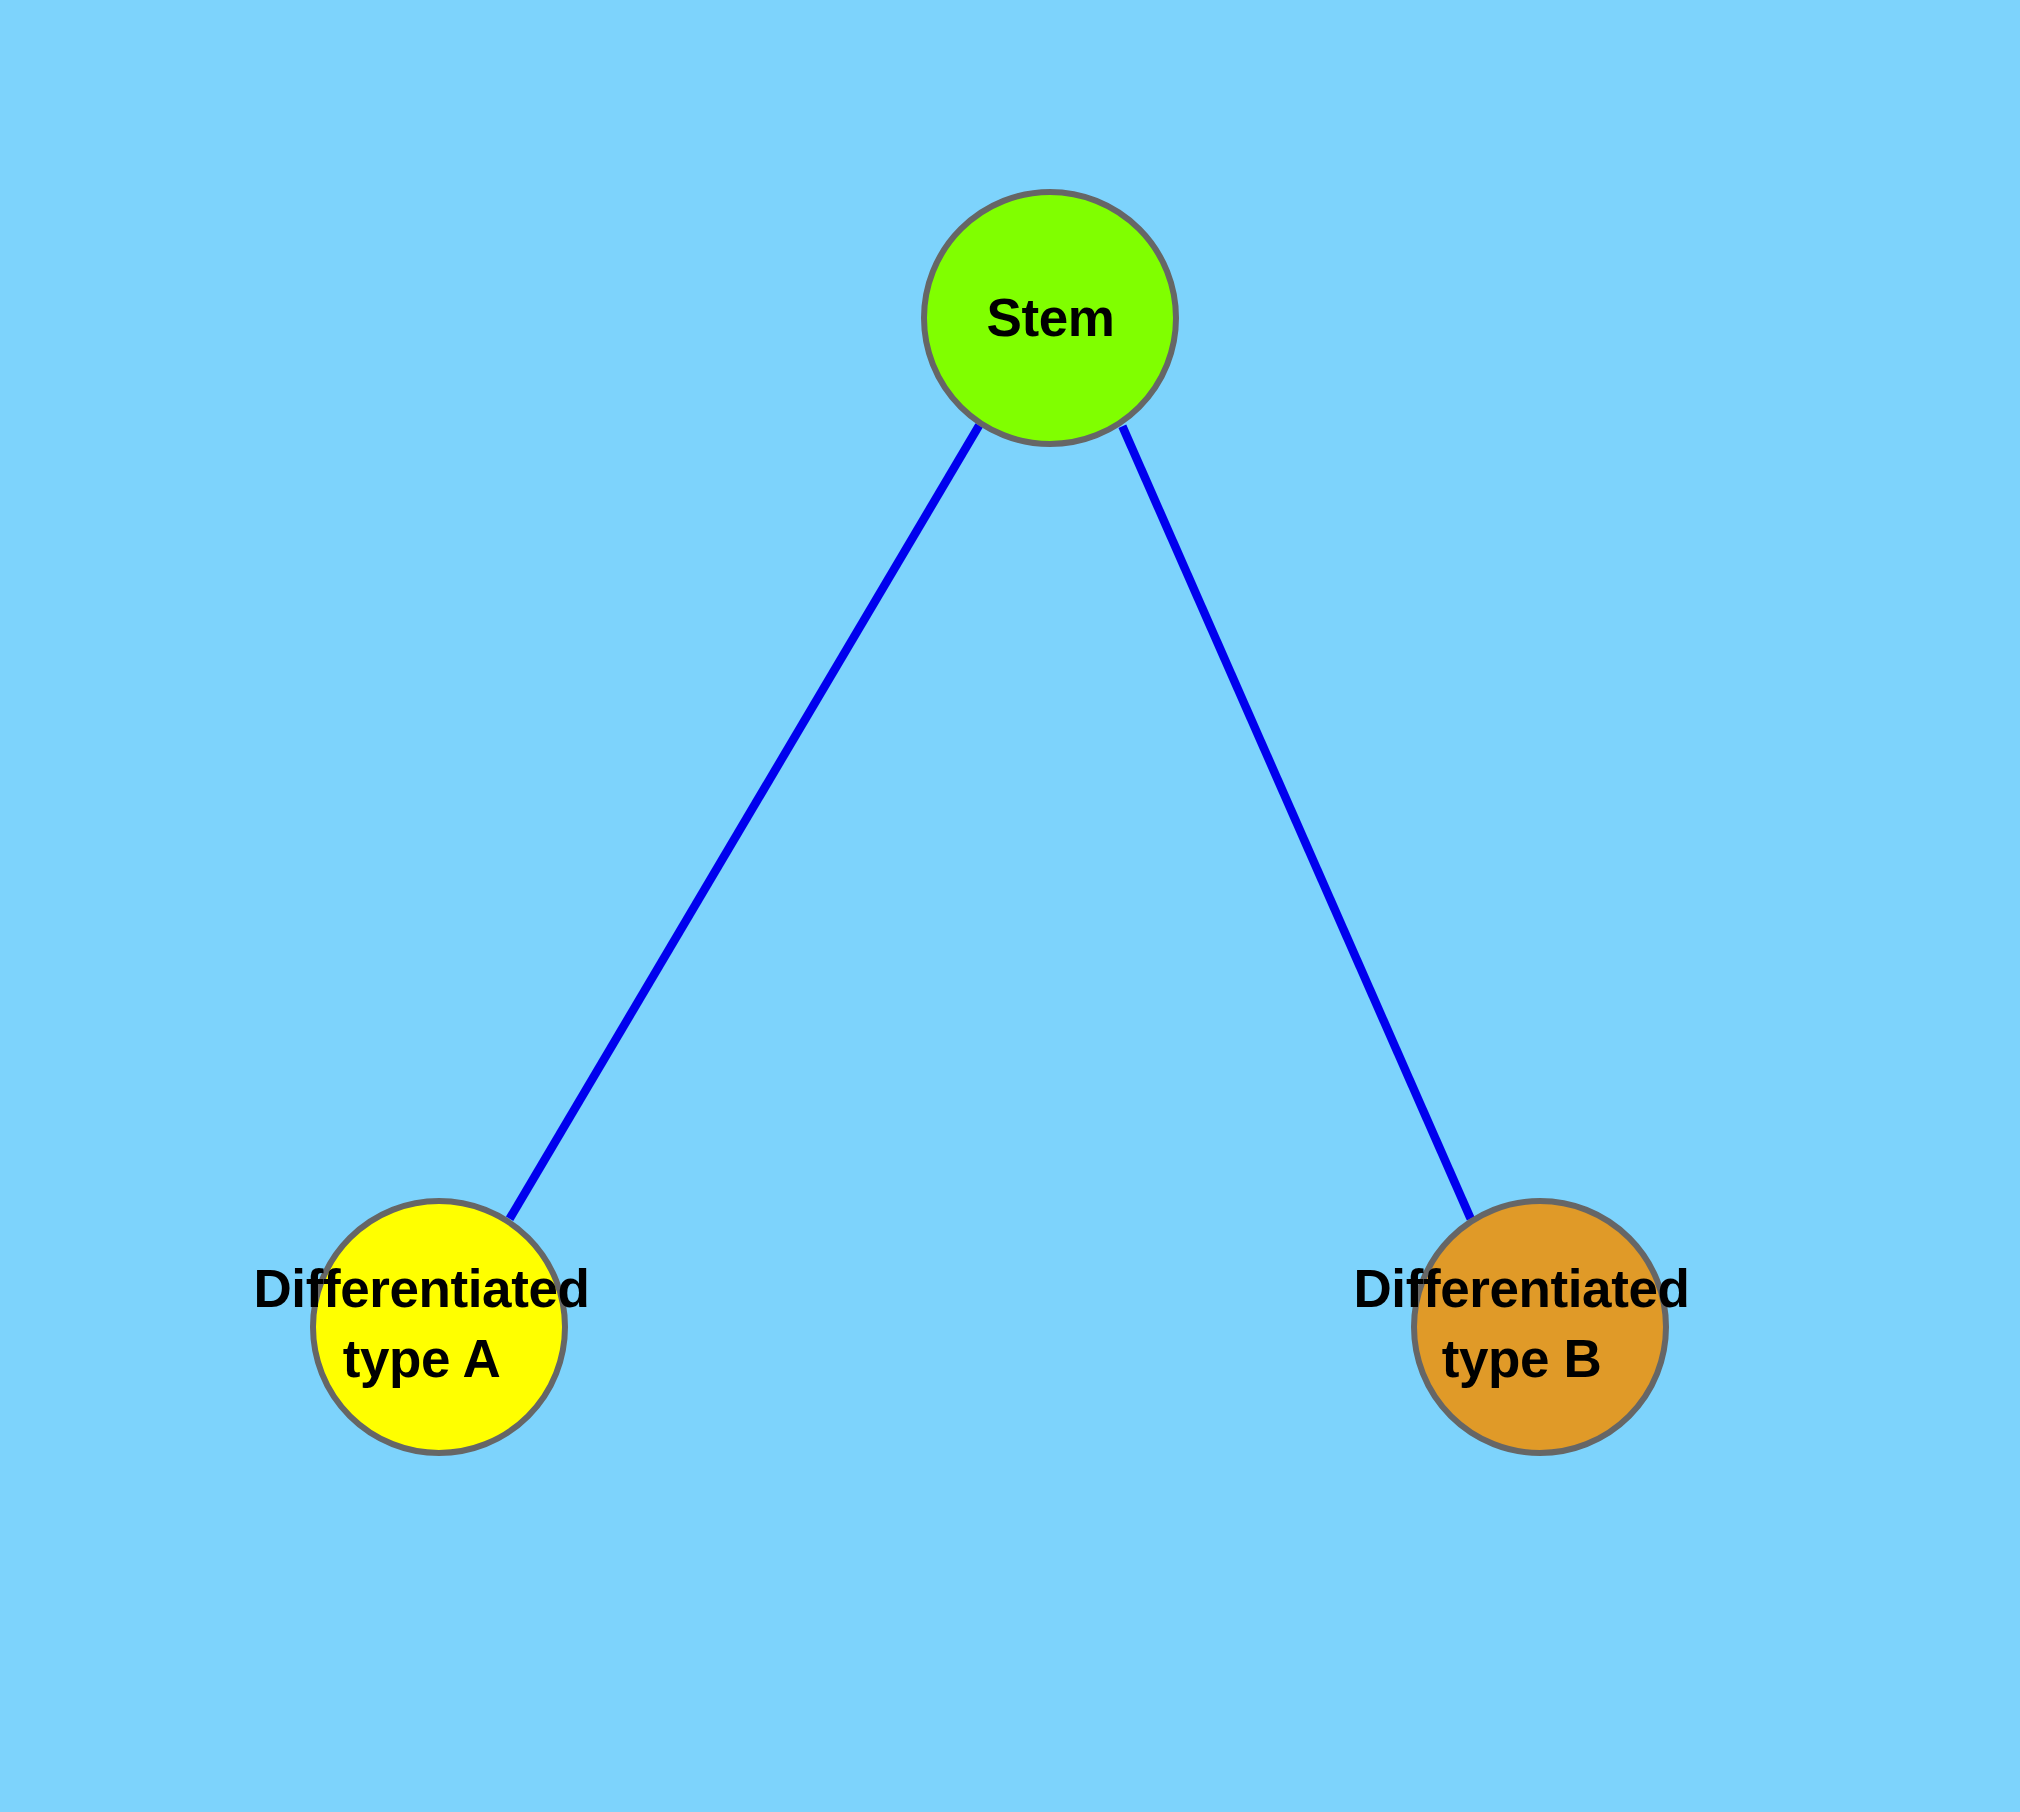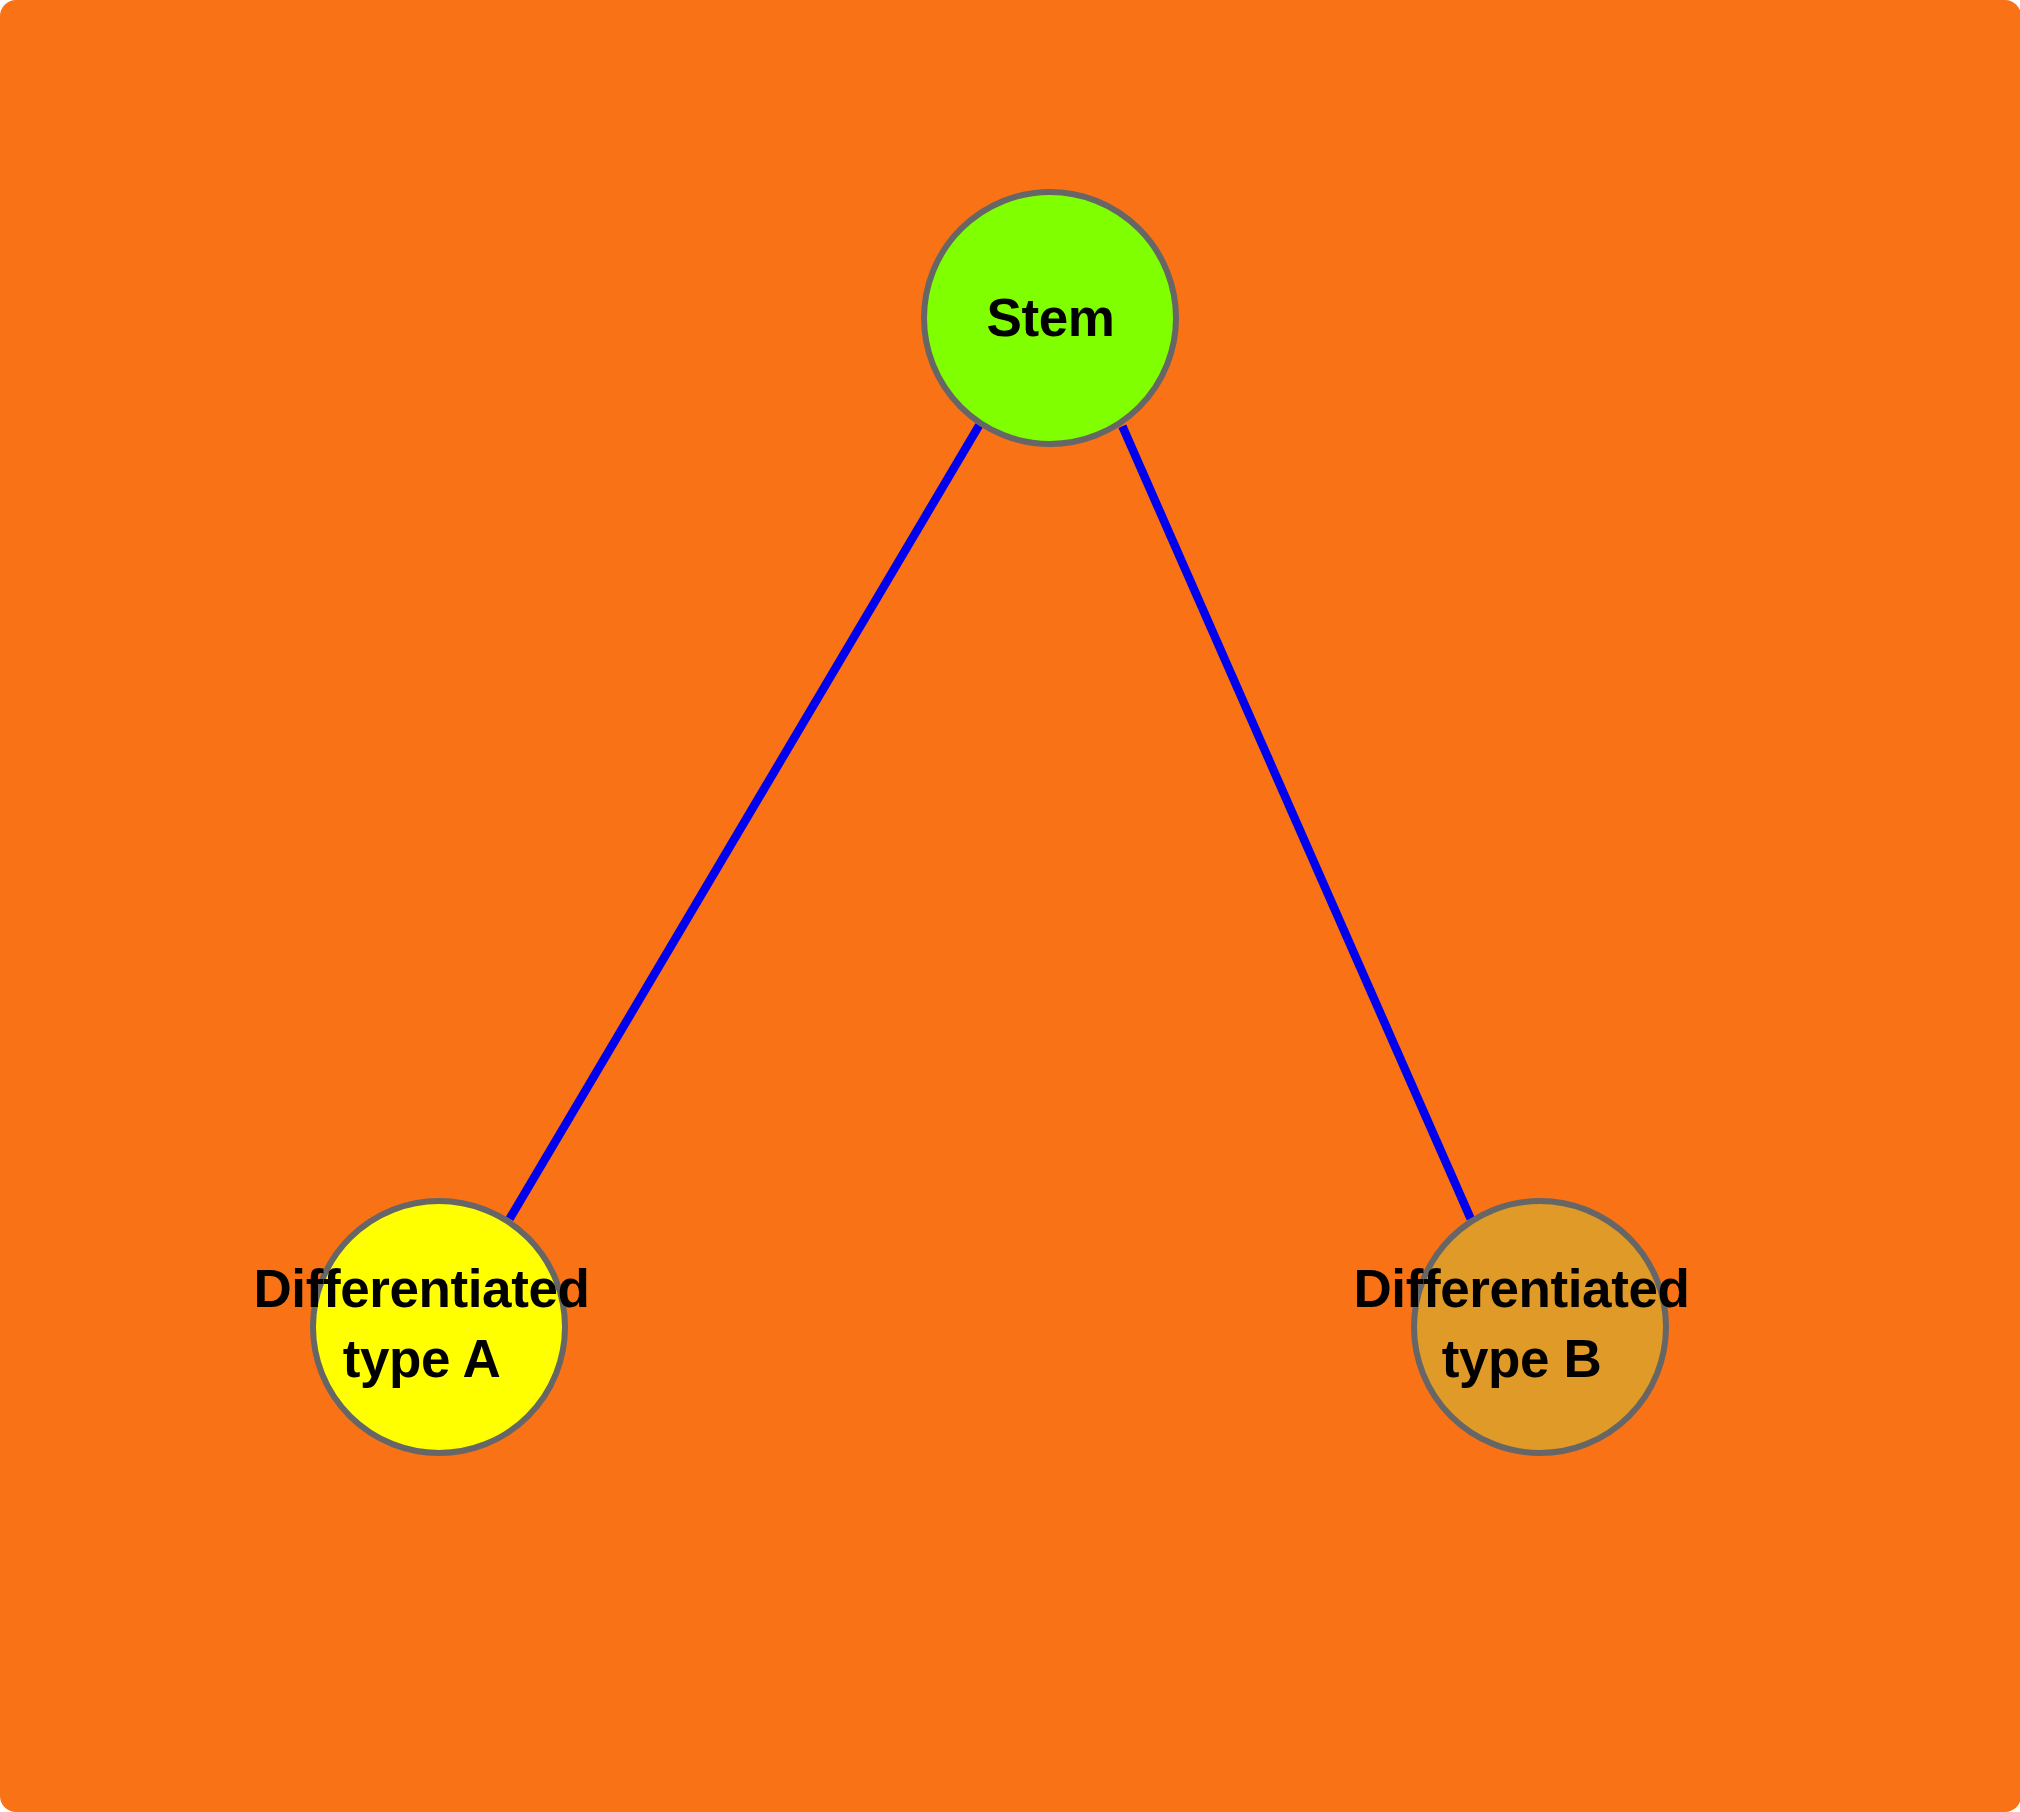--- a/index.html
+++ b/index.html
@@ -47,21 +47,21 @@
     text-align: center;
     white-space: pre;
     line-height: 1.32;
     letter-spacing: -0.4px;
     pointer-events: none;
   }
 </style>
 </head>
 <body>
 
-<div id="canvas" style="width: 2021px; height: 1812px; background: #f97316; border-radius: 16px;">
+<div id="canvas" style="width: 2021px; height: 1812px; background: #7dd3fc;">
 
   <svg id="edge-layer" viewBox="0 0 2384 2138" width="2021" height="1812" xmlns="http://www.w3.org/2000/svg">
     <g id="edges-group">
         <line x1="1155" y1="502" x2="601" y2="1438" stroke="#0000ee" stroke-width="10" stroke-linecap="butt"></line>
         <line x1="1324" y1="503" x2="1735" y2="1438" stroke="#0000ee" stroke-width="10" stroke-linecap="butt"></line>
       </g>
   </svg>
 
   <div class="node" style="left: 921px; top: 189px; width: 258px; height: 258px;">
     <div class="node-circle" style="width: 258px; height: 258px; background: rgb(128, 255, 0); border-color: rgb(102, 102, 102); border-width: 6.8px;"></div>

